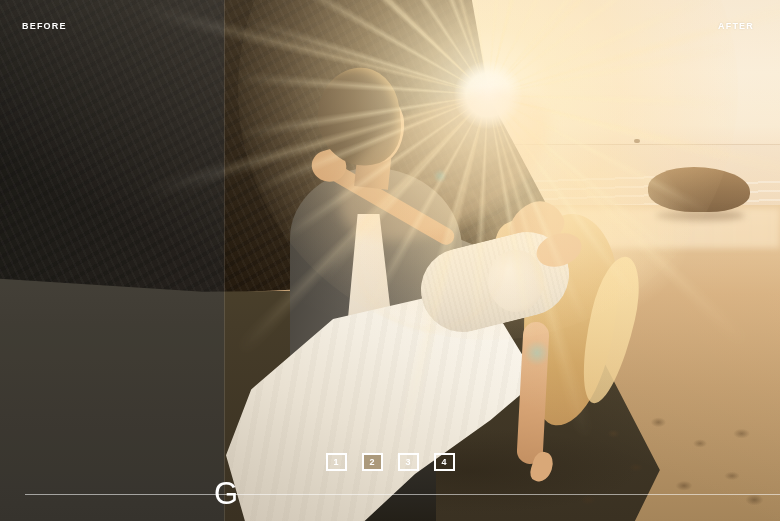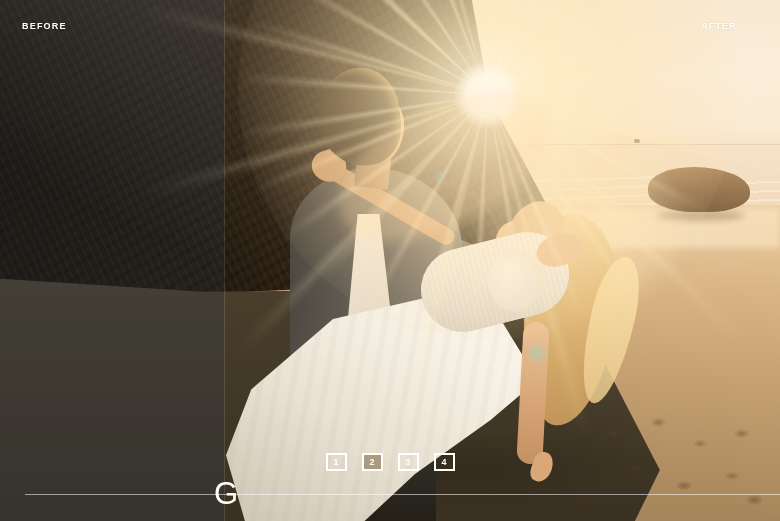--- a/index.html
+++ b/index.html
@@ -132,21 +132,21 @@
   .before-overlay{left:0;top:0;height:100%;width:28.7%;
     -webkit-backdrop-filter:saturate(.58) brightness(.92);
     backdrop-filter:saturate(.58) brightness(.92);
     background:rgba(100,104,116,.10);}
   .divider{top:0;bottom:0;width:1px;left:28.7%;background:rgba(255,255,255,.12);cursor:ew-resize;}
 
   
   .cmp-label{top:21px;font-size:9px;font-weight:700;letter-spacing:1.2px;
     color:var(--label-text,#fff);text-shadow:0 0 2px rgba(0,0,0,.15);}
   .cmp-label.before{left:22px;}
-  .cmp-label.after{right:43px;}
+  .cmp-label.after{right:26px;}
   .pager{top:453px;left:0;right:0;display:flex;justify-content:center;gap:15px;}
   .page-btn{position:static;width:21px;height:18px;border:2px solid var(--page-border,#fff);
     background:transparent;color:#fff;font-family:"Liberation Sans",sans-serif;
     font-size:9px;font-weight:700;line-height:1;display:flex;align-items:center;justify-content:center;
     padding:0;cursor:pointer;}
   .page-btn.active{background:var(--active-page-fill,#ac9a7c);}
   .footer-line{top:494px;left:25px;right:0;height:1px;background:var(--footer-line,rgba(255,255,255,.55));}
   .logo-g{left:206px;top:478px;width:40px;text-align:center;color:#fff;
     font-family:"Liberation Sans",sans-serif;font-size:31px;font-weight:400;line-height:1;
     cursor:ew-resize;user-select:none;}

